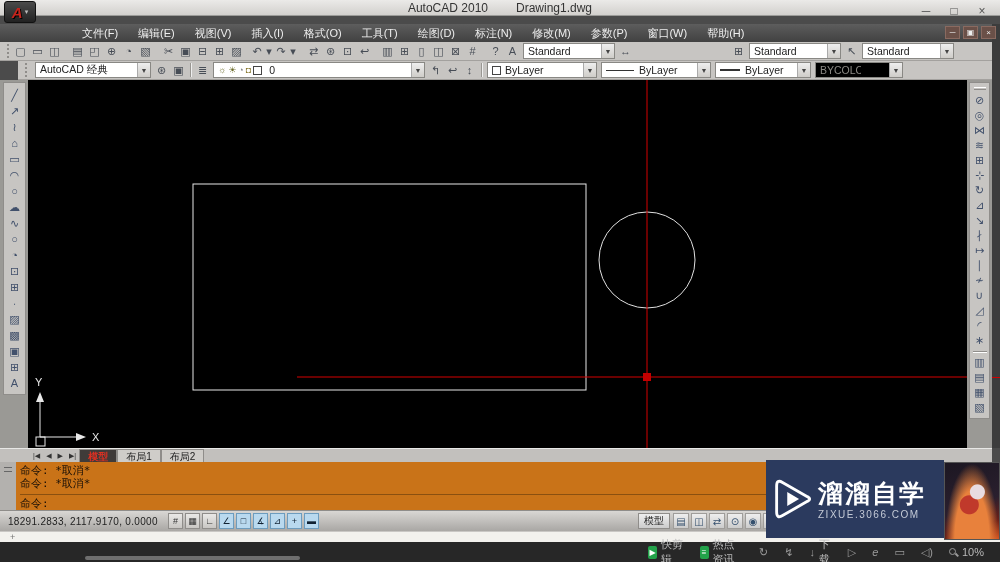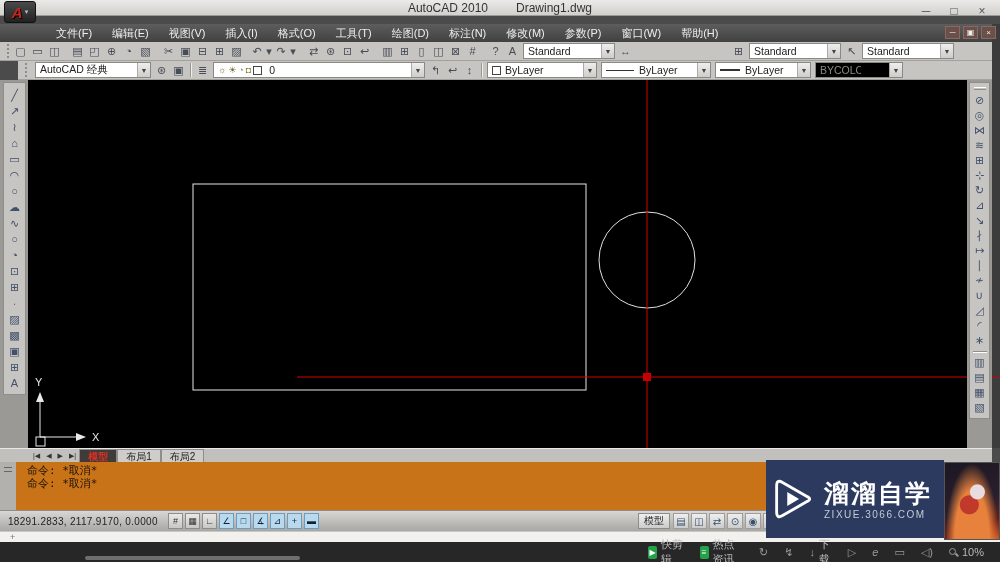--- a/index.html
+++ b/index.html
@@ -16,21 +16,21 @@
   .appbtn .a { color:#c6241c; font-weight:bold; font-style:italic; font-size:15px; text-shadow:1px 1px 0 #000; }
   .appbtn .v { color:#bbb; font-size:7px; }
   .titletext { position:absolute; left:0; width:100%; text-align:center; font-size:12px; color:#333; }
   .titletext span { margin:0 14px; }
   .winbtns { position:absolute; right:4px; top:0; height:24px; display:flex; }
   .winbtn { width:28px; height:22px; display:flex; align-items:center; justify-content:center;
     color:#555; font-size:12px; }
 
   
   .menubar { position:absolute; left:0; top:24px; width:1000px; height:18px;
-    background:linear-gradient(#5d5d5d,#414141); display:flex; align-items:center; padding-left:46px; }
+    background:linear-gradient(#5d5d5d,#414141); display:flex; align-items:center; padding-left:72px; }
   .mitem { color:#eee; font-size:11px; padding:0 10px; height:18px; line-height:18px; cursor:default; }
   .mdibtns { position:absolute; right:4px; top:2px; display:flex; gap:3px; }
   .mdibtn { width:15px; height:13px; background:#6a5048; border:1px solid #8a6a60; color:#eee;
     font-size:8px; display:flex; align-items:center; justify-content:center; }
 
   
   .tbrow { position:absolute; left:0; width:992px; height:19px; background:#c7c5c2;
     border-bottom:1px solid #a3a19e; display:flex; align-items:center; padding:0 4px; }
   #tbrow1 { top:42px; } #tbrow2 { top:61px;margin-left:18px; }
   .rightedge { position:absolute; right:0; top:24px; width:8px; height:424px; background:#3c3c3c; }
@@ -71,21 +71,21 @@
   .tab { font-size:10px; height:13px; line-height:13px; padding:0 8px; border:1px solid #8f8d8a;
     border-bottom:none; background:#cfcdc9; color:#222; }
   .tab[data-active="true"] { background:#3f3b39; color:#e03022; font-weight:bold; }
 
   
   .cmd { position:absolute; left:0; top:462px; width:1000px; height:48px; background:#8d8b88; }
   .cmdgrip { position:absolute; left:0; top:0; width:16px; height:48px; background:#b3b1ae; }
   .cmdgrip i { display:block; width:8px; height:5px; margin:5px auto; border-top:1px solid #666; border-bottom:1px solid #666; }
   .cmdbody { position:absolute; left:16px; top:0; width:968px; height:48px; background:#c97318;
     font-family:"DejaVu Sans Mono","Liberation Mono",monospace; font-size:11px; color:#1c1208; padding:2px 4px; }
-  .cmdline { height:13px; line-height:13px; white-space:pre;margin-left:7px; }
+  .cmdline { height:13px; line-height:13px; white-space:pre; }
   .cmdprompt { border-top:1px solid #8a5010; margin-top:4px; padding-top:2px; height:16px; }
 
   
   .statusbar { position:absolute; left:0; top:510px; width:792px; height:21px;
     background:linear-gradient(#d9d7d4,#a9a7a4); border-top:1px solid #8f8d8a;
     display:flex; align-items:center; font-size:10px; color:#222; }
   .coords { margin-left:8px; width:160px; letter-spacing:0.3px; }
   .toggle { width:15px; height:16px; border:1px solid #8f8d8a; background:linear-gradient(#e9e8e6,#c9c7c4);
     margin-right:2px; display:flex; align-items:center; justify-content:center; font-size:9px; color:#333; }
   .toggle[data-pressed="true"] { background:#b9d9ef; border-color:#6d9cbe; color:#123; }
@@ -107,21 +107,21 @@
   .tkicon.green { background:#23a24a; }
   .tkicon.plain { color:#9a9a9a; font-size:11px; width:auto; }
   .hthumb { position:absolute; left:85px; top:556px; width:215px; height:4px; background:#6e6e6e; border-radius:2px; }
   .mag { position:relative; width:9px; height:9px; }
   .mag .lens { position:absolute; left:0; top:0; width:7px; height:7px; border:1.5px solid #9a9a9a; border-radius:50%; }
   .mag .tail { position:absolute; left:6px; top:6px; width:4px; height:1.5px; background:#9a9a9a; transform:rotate(45deg); }
 
   
   .watermark { position:absolute; left:766px; top:460px; width:178px; height:78px; background:#2b3a5e;
     display:flex; align-items:center; z-index:50; }
-  .wm-text { margin-left:6px; }
+  .wm-text { }
   .wm-title { color:#fff; font-size:25px; font-weight:bold; letter-spacing:2px; line-height:28px; }
   .wm-url { color:#c4cad6; font-size:10px; letter-spacing:1.5px; text-transform:uppercase; margin-top:2px; }
   .anime { position:absolute; left:944px; top:462px; width:56px; height:78px; z-index:51; border:1px solid #555;
     background:
       radial-gradient(circle at 60% 38%, #e8dce0 0 7px, rgba(232,220,224,0) 8px),
       radial-gradient(circle at 45% 55%, #c0392b 0 9px, rgba(192,57,43,0) 10px),
       radial-gradient(ellipse at 50% 100%, #e8813c 0 45%, rgba(232,129,60,0) 70%),
       linear-gradient(160deg,#1c1722 0%,#2a1f2e 55%,#6b2018 80%,#d4521e 100%); }
   .redline-edge { position:absolute; left:992px; top:377px; width:8px; height:1px; background:#d40000; z-index:5; }
 </style>
@@ -462,20 +462,21 @@
   <div class="cmd">
     <div class="cmdgrip">
         <i></i>
       </div>
     <div class="cmdbody">
       <div>
 
       <div class="cmdline">命令: *取消*</div>
           <div class="cmdline">命令: *取消*</div>
         </div>
+      <div class="cmdline cmdprompt">命令:</div>
     </div>
   </div>
 
   <div class="statusbar">
     <span class="coords">18291.2833, 2117.9170, 0.0000</span>
     <span style="display:flex">
 
     <span class="toggle" data-pressed="false">
           <span>#</span>
         </span>

